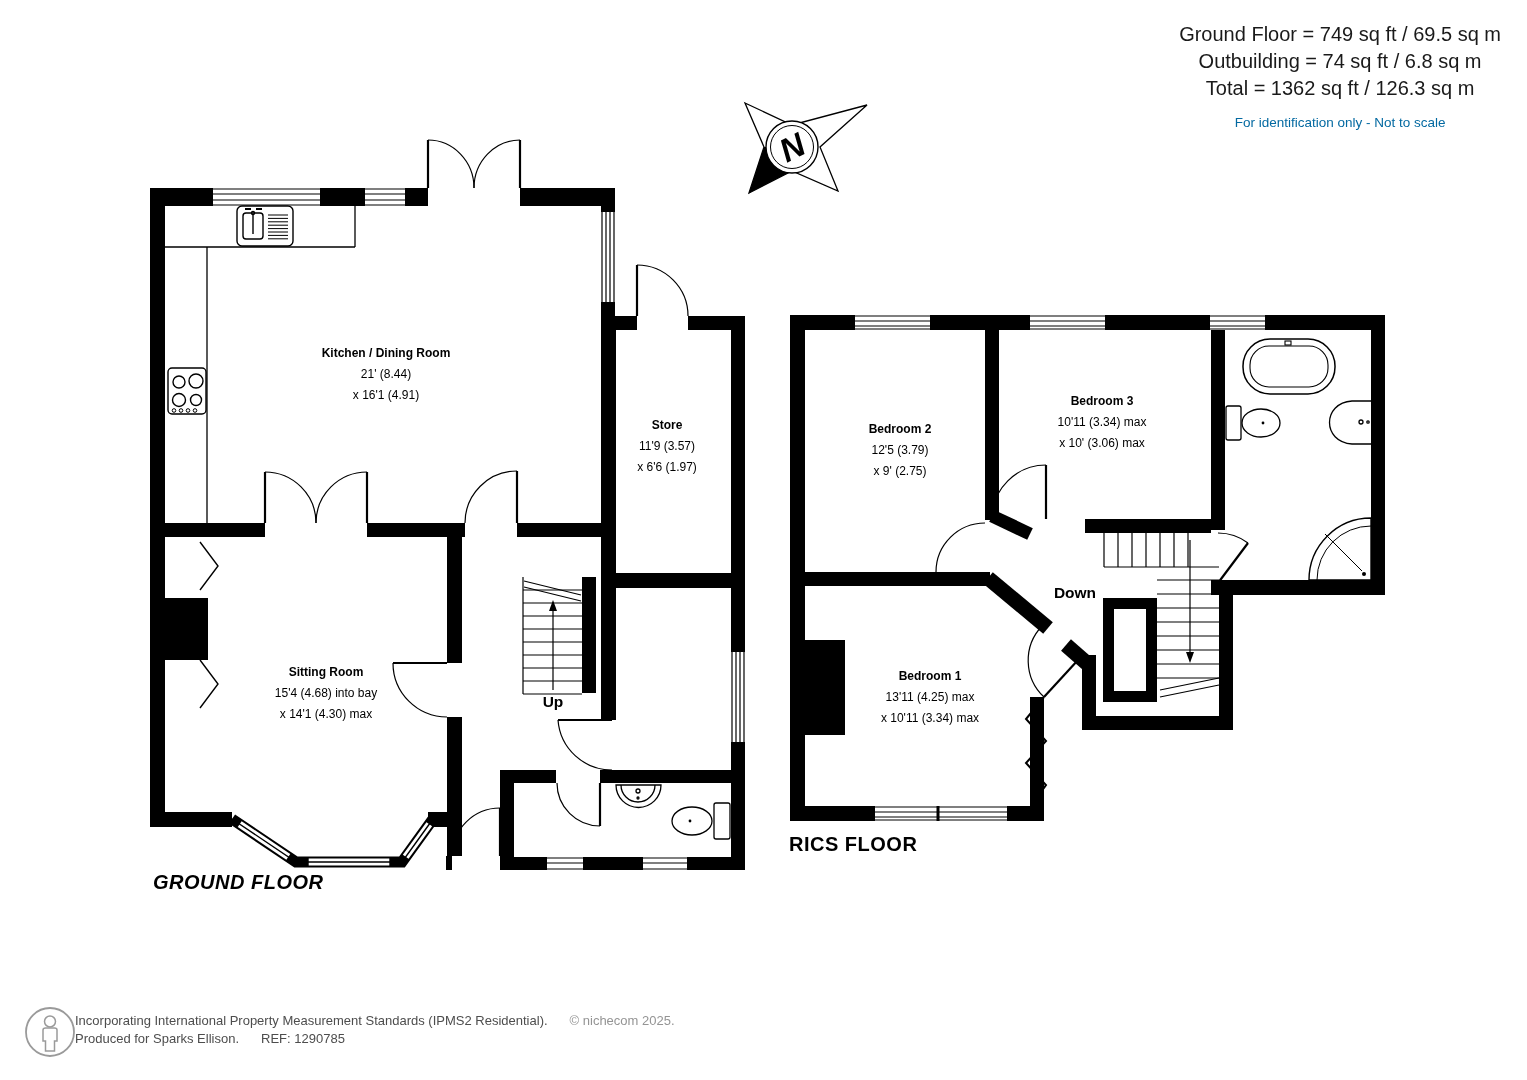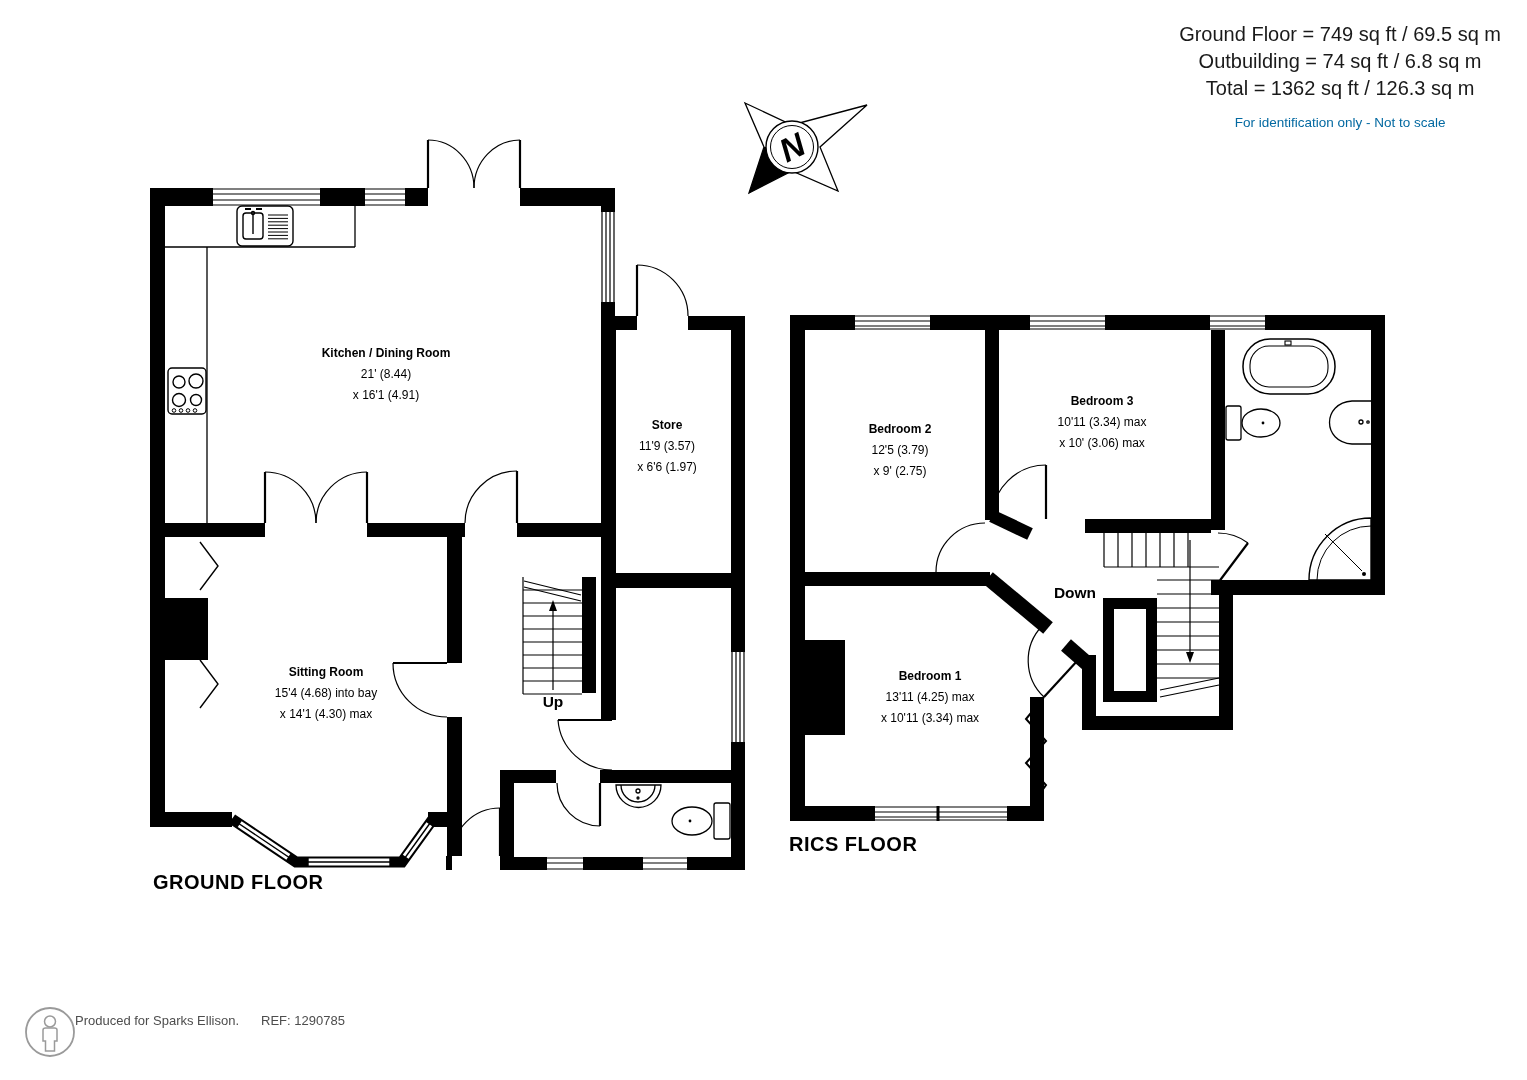--- a/index.html
+++ b/index.html
@@ -370,37 +370,38 @@
     <div class="rn">Store</div>
     <div>11'9 (3.57)</div>
     <div>x 6'6 (1.97)</div>
   </div>
   <div class="room-label" style="left:326px;top:662px;">
     <div class="rn">Sitting Room</div>
     <div>15'4 (4.68) into bay</div>
     <div>x 14'1 (4.30) max</div>
   </div>
   <div class="stairs-label" style="left:553px;top:693px;">Up</div>
-  <div class="floor-title" style="left:153px;top:871px;">GROUND FLOOR</div>
+  <div class="floor-title" style="left:153px;top:871px;font-style:italic;">GROUND FLOOR</div>
 
   <div class="room-label" style="left:900px;top:419px;">
     <div class="rn">Bedroom 2</div>
     <div>12'5 (3.79)</div>
     <div>x 9' (2.75)</div>
   </div>
   <div class="room-label" style="left:1102px;top:391px;">
     <div class="rn">Bedroom 3</div>
     <div>10'11 (3.34) max</div>
     <div>x 10' (3.06) max</div>
   </div>
   <div class="room-label" style="left:930px;top:666px;">
     <div class="rn">Bedroom 1</div>
     <div>13'11 (4.25) max</div>
     <div>x 10'11 (3.34) max</div>
   </div>
   <div class="stairs-label" style="left:1075px;top:552px;margin-top:32px;">Down</div>
   <div class="floor-title" style="left:789px;top:833px;">RICS FLOOR</div>
 
   <div class="footer">
+    <div><span>Incorporating International Property Measurement Standards (IPMS2 Residential).</span><span class="credit">© nichecom 2025.</span></div>
     <div><span>Produced for Sparks Ellison.</span><span class="ref">REF: 1290785</span></div>
   </div>
 
 </div>
 
 </body></html>

